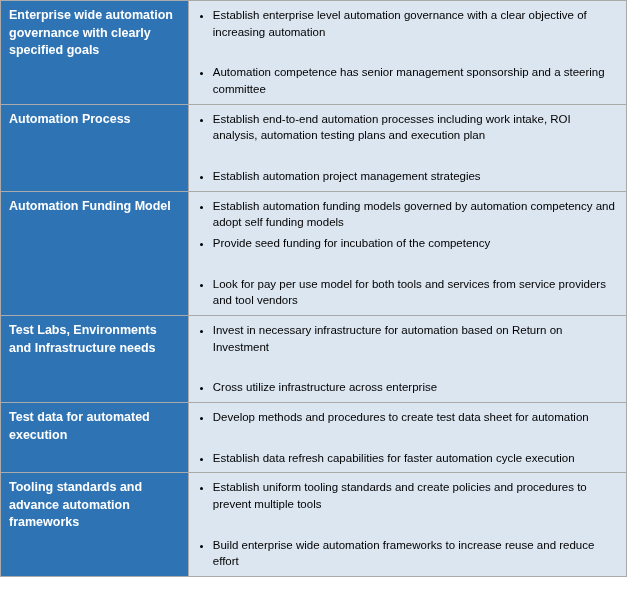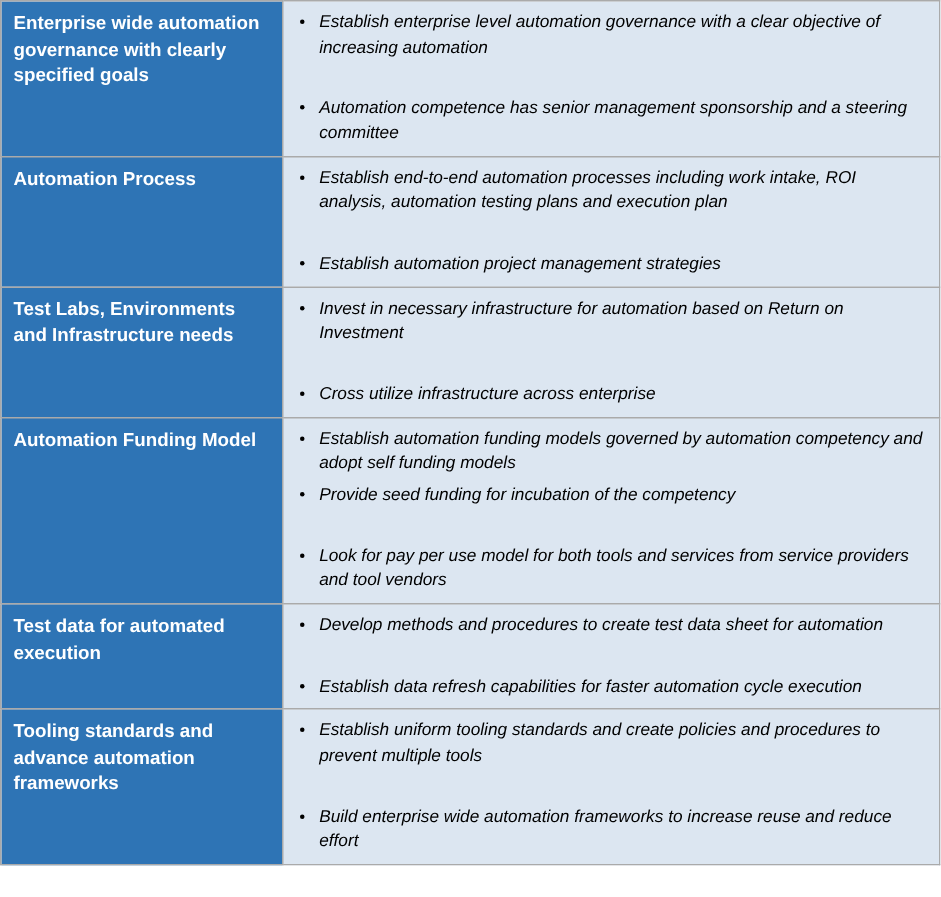--- a/index.html
+++ b/index.html
@@ -32,21 +32,20 @@
       color: #000;
       font-size: 11.5px;
       line-height: 1.45;
     }
     .right-col ul {
       padding-left: 16px;
       list-style-type: disc;
     }
     .right-col ul li {
       margin-bottom: 4px;
-      font-style: italic;
     }
     .right-col ul li:last-child {
       margin-bottom: 0;
       margin-top: 24px;
     }
   </style>
 </head>
 <body>
 
 <table class="table">
@@ -63,35 +62,35 @@
       <tr>
         <td class="left-col">Automation Process</td>
         <td class="right-col">
           <ul>
             <li>Establish end-to-end automation processes including work intake, ROI analysis, automation testing plans and execution plan</li>
             <li>Establish automation project management strategies</li>
           </ul>
         </td>
       </tr>
       <tr>
-        <td class="left-col">Test Labs, Environments and Infrastructure needs</td>
-        <td class="right-col">
-          <ul>
-            <li>Invest in necessary infrastructure for automation based on Return on Investment</li>
-            <li>Cross utilize  infrastructure across enterprise</li>
-          </ul>
-        </td>
-      </tr>
-      <tr>
         <td class="left-col">Automation Funding Model</td>
         <td class="right-col">
           <ul>
             <li>Establish automation funding models governed by automation competency and adopt self funding models</li>
             <li>Provide seed funding for incubation of the competency</li>
             <li>Look for pay per use model for both tools and services from service providers and tool vendors</li>
+          </ul>
+        </td>
+      </tr>
+      <tr>
+        <td class="left-col">Test Labs, Environments and Infrastructure needs</td>
+        <td class="right-col">
+          <ul>
+            <li>Invest in necessary infrastructure for automation based on Return on Investment</li>
+            <li>Cross utilize  infrastructure across enterprise</li>
           </ul>
         </td>
       </tr>
       <tr>
         <td class="left-col">Test data for automated execution</td>
         <td class="right-col">
           <ul>
             <li>Develop methods and procedures to create test data sheet for automation</li>
             <li>Establish data refresh capabilities for faster automation cycle execution</li>
           </ul>

